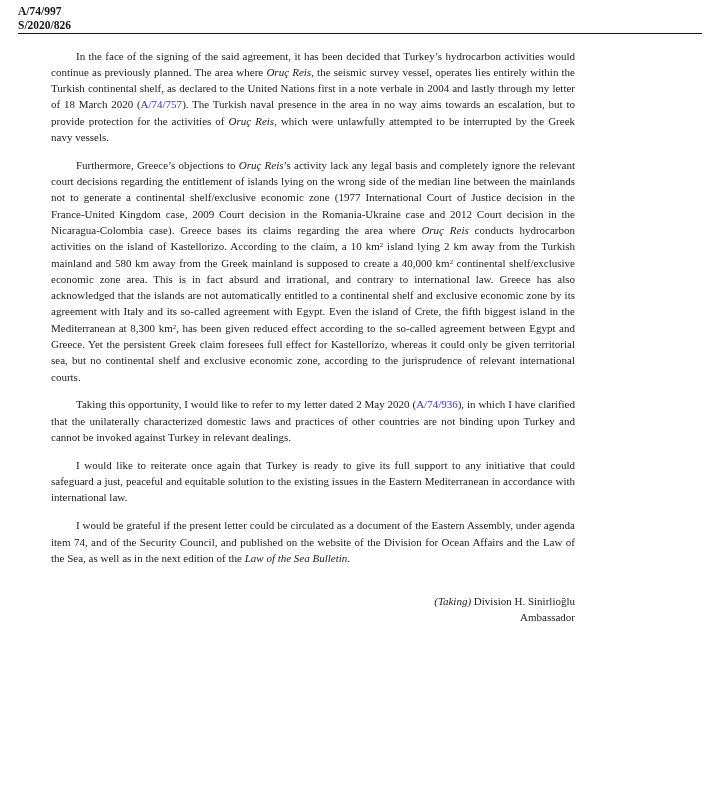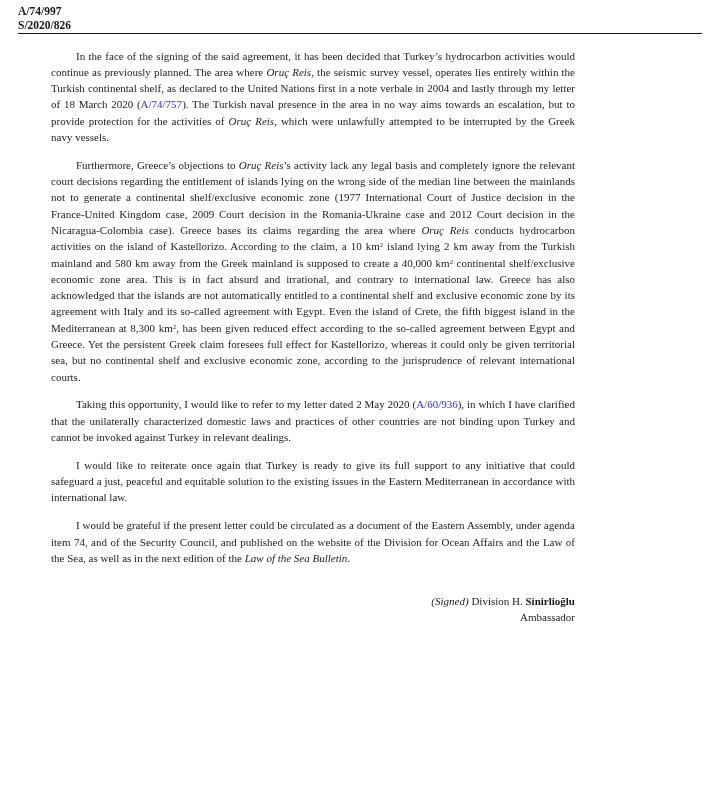--- a/index.html
+++ b/index.html
@@ -39,21 +39,21 @@
   .content p {
     text-indent: 25px;
     margin-top: 11.5px;
   }
   a.symbol-link {
     color: var(--link-color, #3434c8);
     text-decoration: none;
     cursor: pointer;
   }
   em { font-style: italic; }
-  strong { font-weight: bold; }
+  strong { font-weight: normal; }
   sup.km2 {
     font-size: 0.62em;
     vertical-align: baseline;
     position: relative;
     top: -0.45em;
     line-height: 0;
   }
   .signature {
     margin-top: 27px;
     text-align: right;
@@ -69,24 +69,24 @@
     <div>A/74/997</div>
     <div>S/2020/826</div>
   </div>
 
   <div class="header-rule"></div>
 
   <div class="content">
     <div id="paragraphs">
         <p><span>In the face of the signing of the said agreement, it has been decided that Turkey’s hydrocarbon activities would continue as previously planned. The area where </span><em>Oruç Reis</em><span>, the seismic survey vessel, operates lies entirely within the Turkish continental shelf, as declared to the United Nations first in a note verbale in 2004 and lastly through my letter of 18 March 2020 (</span><a class="symbol-link" href="#">A/74/757</a><span>). The Turkish naval presence in the area in no way aims towards an escalation, but to provide protection for the activities of </span><em>Oruç Reis</em><span>, which were unlawfully attempted to be interrupted by the Greek navy vessels.</span></p>
         <p><span>Furthermore, Greece’s objections to </span><em>Oruç Reis</em><span>’s activity lack any legal basis and completely ignore the relevant court decisions regarding the entitlement of islands lying on the wrong side of the median line between the mainlands not to generate a continental shelf/exclusive economic zone (1977 International Court of Justice decision in the France-United Kingdom case, 2009 Court decision in the Romania-Ukraine case and 2012 Court decision in the Nicaragua-Colombia case). Greece bases its claims regarding the area where </span><em>Oruç Reis</em><span> conducts hydrocarbon activities on the island of Kastellorizo. According to the claim, a 10 km</span><sup class="km2">2</sup><span> island lying 2 km away from the Turkish mainland and 580 km away from the Greek mainland is supposed to create a 40,000 km</span><sup class="km2">2</sup><span> continental shelf/exclusive economic zone area. This is in fact absurd and irrational, and contrary to international law. Greece has also acknowledged that the islands are not automatically entitled to a continental shelf and exclusive economic zone by its agreement with Italy and its so-called agreement with Egypt. Even the island of Crete, the fifth biggest island in the Mediterranean at 8,300 km</span><sup class="km2">2</sup><span>, has been given reduced effect according to the so-called agreement between Egypt and Greece. Yet the persistent Greek claim foresees full effect for Kastellorizo, whereas it could only be given territorial sea, but no continental shelf and exclusive economic zone, according to the jurisprudence of relevant international courts.</span></p>
-        <p><span>Taking this opportunity, I would like to refer to my letter dated 2 May 2020 (</span><a class="symbol-link" href="#">A/60/936</a><span>), in which I have clarified that the unilaterally characterized domestic laws and practices of other countries are not binding upon Turkey and cannot be invoked against Turkey in relevant dealings.</span></p>
+        <p><span>Taking this opportunity, I would like to refer to my letter dated 2 May 2020 (</span><a class="symbol-link" href="#">A/74/936</a><span>), in which I have clarified that the unilaterally characterized domestic laws and practices of other countries are not binding upon Turkey and cannot be invoked against Turkey in relevant dealings.</span></p>
         <p><span>I would like to reiterate once again that Turkey is ready to give its full support to any initiative that could safeguard a just, peaceful and equitable solution to the existing issues in the Eastern Mediterranean in accordance with international law.</span></p>
         <p><span>I would be grateful if the present letter could be circulated as a document of the Eastern Assembly, under agenda item 74, and of the Security Council, and published on the website of the Division for Ocean Affairs and the Law of the Sea, as well as in the next edition of the </span><em>Law of the Sea Bulletin</em><span>.</span></p>
       </div>
 
     <div class="signature">
-      <div class="sig-line" id="sig-name-line"><em>(Signed)</em><span> Division H. </span><strong>Sinirlioğlu</strong></div>
+      <div class="sig-line" id="sig-name-line"><em>(Taking)</em><span> Division H. </span><strong>Sinirlioğlu</strong></div>
       <div class="sig-line">Ambassador</div>
     </div>
   </div>
 
 </div>
 
 </body></html>

